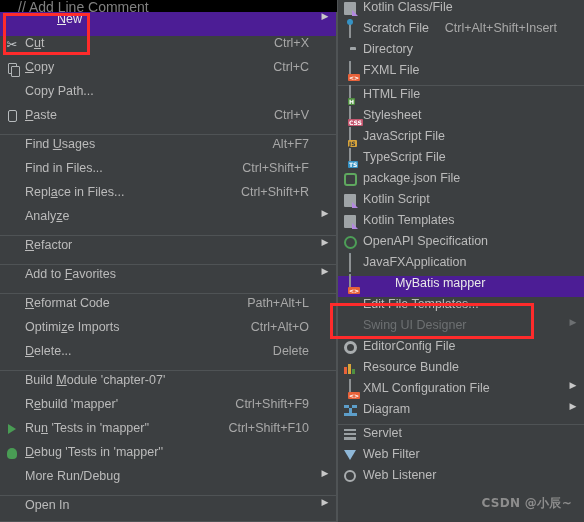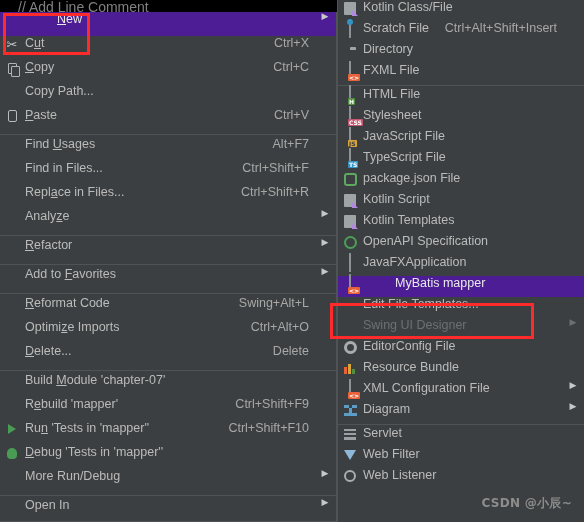--- a/index.html
+++ b/index.html
@@ -241,21 +241,21 @@
       <div class="sep"></div>
       <div class="row h24">
         <span class="icon"></span>
         <span class="label">Add to <span class="u">F</span>avorites</span>
         <span class="arrow">▶</span>
       </div>
       <div class="sep"></div>
       <div class="row h24">
         <span class="icon"></span>
         <span class="label"><span class="u">R</span>eformat Code</span>
-        <span class="shortcut">Swing+Alt+L</span>
+        <span class="shortcut">Path+Alt+L</span>
         <span class="arrow"></span>
       </div>
       <div class="row h24">
         <span class="icon"></span>
         <span class="label">Optimi<span class="u">z</span>e Imports</span>
         <span class="shortcut">Ctrl+Alt+O</span>
         <span class="arrow"></span>
       </div>
       <div class="row h24">
         <span class="icon"></span>

